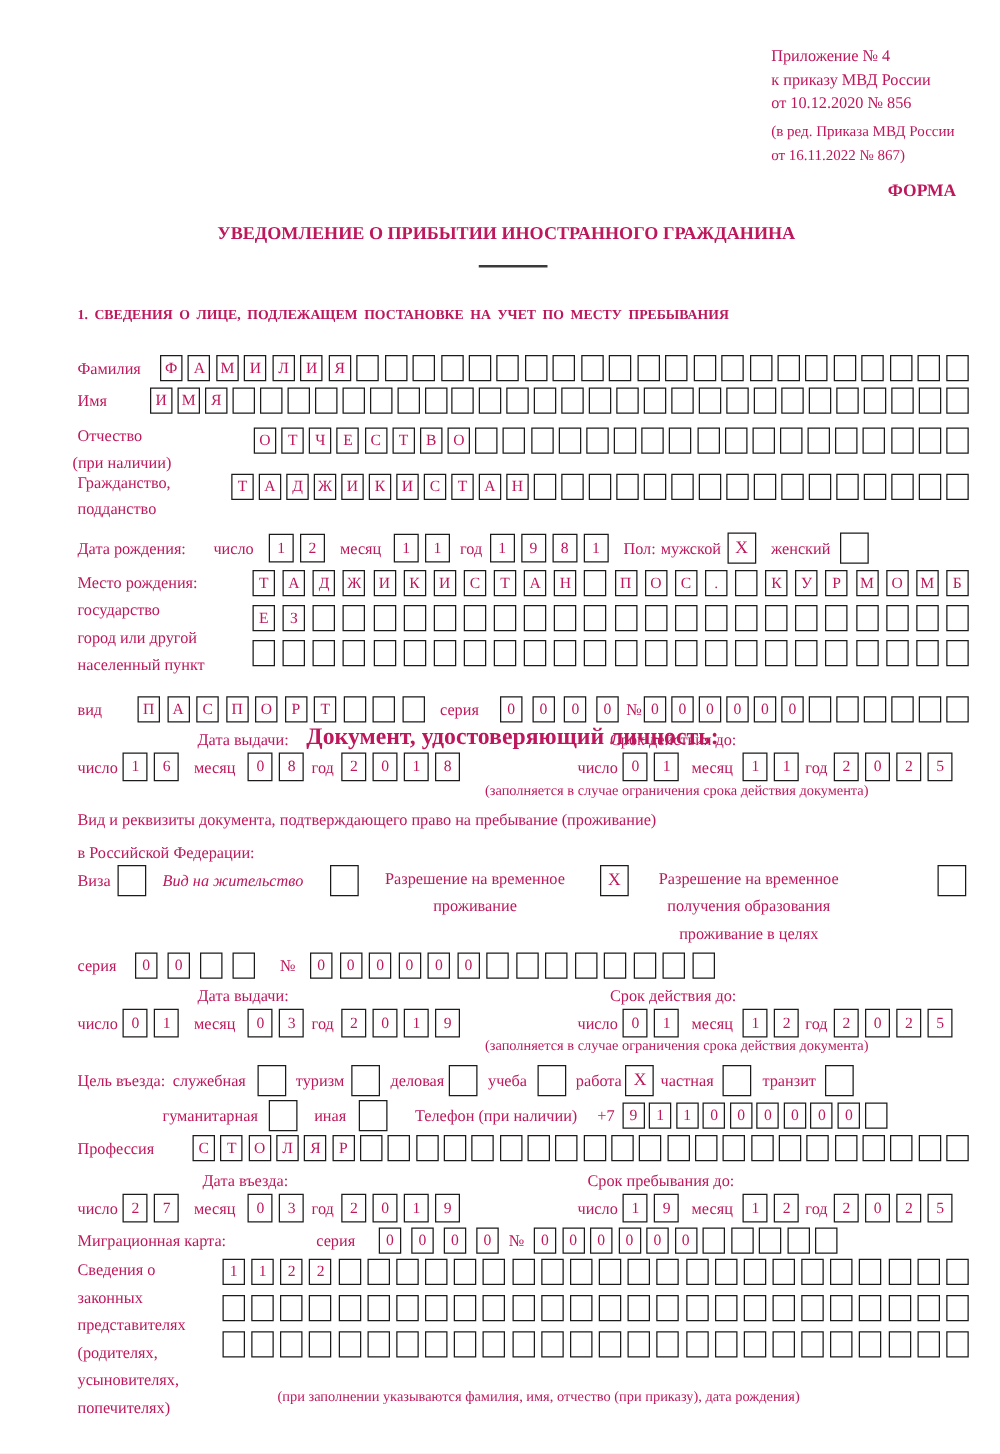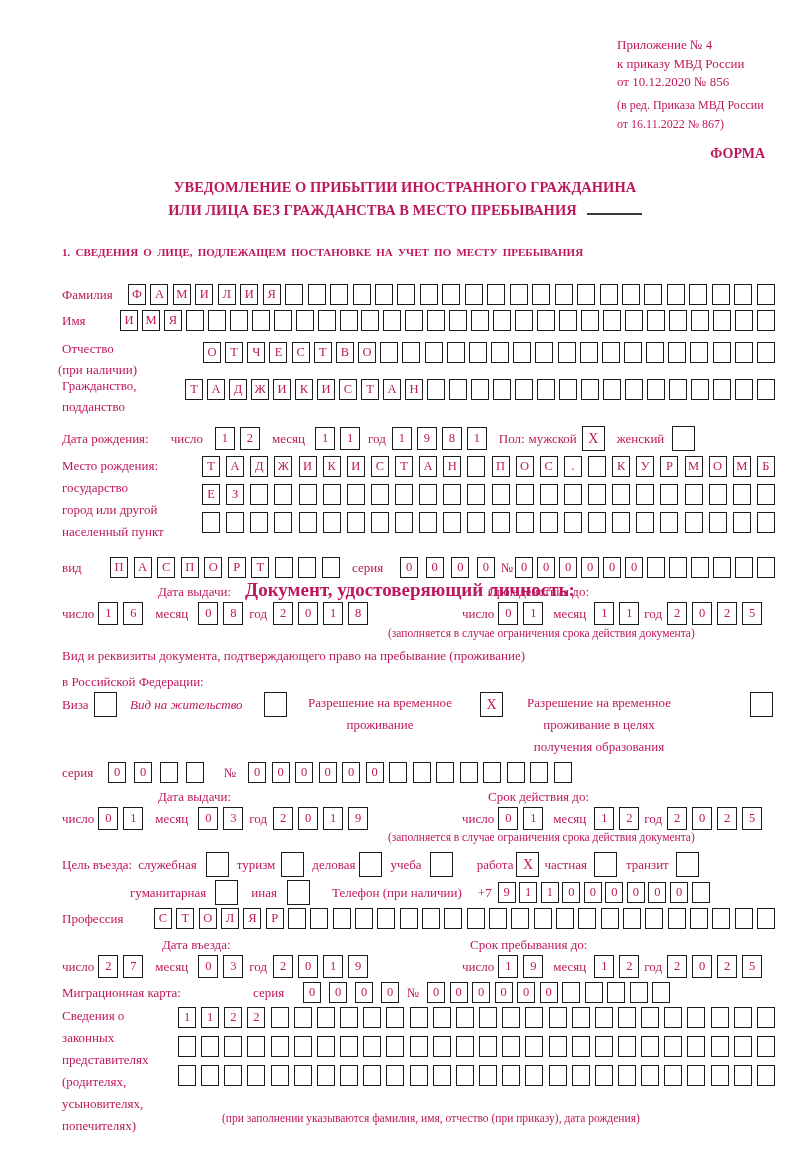--- a/index.html
+++ b/index.html
@@ -42,21 +42,21 @@
     <div>от 10.12.2020 № 856</div>
   </div>
   <div class="abs hdr-lines lbl-sm" style="left:617px;top:96px;">
     <div>(в ред. Приказа МВД России</div>
     <div>от 16.11.2022 № 867)</div>
   </div>
   <div class="abs b right" style="left:465px;top:146px;width:300px;font-size:14px;">ФОРМА</div>
 
   <div class="abs b center" style="left:30px;top:179px;width:750px;font-size:14.5px;">УВЕДОМЛЕНИЕ О ПРИБЫТИИ ИНОСТРАННОГО ГРАЖДАНИНА</div>
   <div class="abs b center" style="left:30px;top:202px;width:750px;font-size:14.5px;">
-    <span>ИЛИ ЛИЦА БЕЗ ГРАЖДАНСТВА В МЕСТО ПРЕБЫВАНИЯ</span><span class="title-underline"></span>
+    <span class="title-underline"></span>
   </div>
 
   <div class="abs b" style="left:62px;top:246px;width:714px;font-size:11px;word-spacing:2.5px;">1. СВЕДЕНИЯ О ЛИЦЕ, ПОДЛЕЖАЩЕМ ПОСТАНОВКЕ НА УЧЕТ ПО МЕСТУ ПРЕБЫВАНИЯ</div>
 
   <div class="abs lbl" style="left:62px;top:287px;">Фамилия</div>
   <div class="abs cells" style="left:128px;top:284px;width:647px;">
       <span class="cell">Ф</span>
       <span class="cell">А</span>
       <span class="cell">М</span>
       <span class="cell">И</span>
@@ -379,22 +379,22 @@
   <span class="checkbox abs" style="left:94px;top:692px;"></span>
   <div class="abs lbl" style="left:130px;top:697px;font-style:italic;">Вид на жительство</div>
   <span class="checkbox abs" style="left:264px;top:692px;"></span>
   <div class="abs optcenter" style="left:290px;top:692px;width:180px;">
     <div>Разрешение на временное</div>
     <div>проживание</div>
   </div>
   <span class="checkbox abs" style="left:480px;top:692px;">X</span>
   <div class="abs optcenter" style="left:510px;top:692px;width:178px;">
     <div>Разрешение на временное</div>
+    <div>получения образования</div>
     <div>проживание в целях</div>
-    <div>получения образования</div>
   </div>
   <span class="checkbox abs" style="left:750px;top:692px;"></span>
 
   <div class="abs lbl" style="left:62px;top:765px;">серия</div>
   <div class="abs cells" style="left:108px;top:762px;width:96px;">
       <span class="cell">0</span>
       <span class="cell">0</span>
       <span class="cell"></span>
       <span class="cell"></span>
     </div>
@@ -461,21 +461,21 @@
   <div class="abs flexrow" style="left:62px;top:852px;">
     <span class="lbl">Цель въезда:</span>
     <span class="lbl" style="margin-left:6px;">служебная</span>
     <span class="checkbox" style="margin-left:9px;"></span>
     <span class="lbl" style="margin-left:8px;">туризм</span>
     <span class="checkbox" style="margin-left:6px;"></span>
     <span class="lbl" style="margin-left:8px;">деловая</span>
     <span class="checkbox" style="margin-left:4px;"></span>
     <span class="lbl" style="margin-left:8px;">учеба</span>
     <span class="checkbox" style="margin-left:8px;"></span>
-    <span class="lbl" style="margin-left:24px;font-family:Liberation Serif, serif;">работа</span>
+    <span class="lbl" style="margin-left:8px;font-family:Liberation Serif, serif;">работа</span>
     <span class="checkbox" style="margin-left:3px;">X</span>
     <span class="lbl" style="margin-left:5px;">частная</span>
     <span class="checkbox" style="margin-left:7px;"></span>
     <span class="lbl" style="margin-left:9px;">транзит</span>
     <span class="checkbox" style="margin-left:7px;"></span>
   </div>
 
   <div class="abs flexrow" style="left:130px;top:880px;">
     <span class="lbl">гуманитарная</span>
     <span class="checkbox" style="margin-left:9px;"></span>

